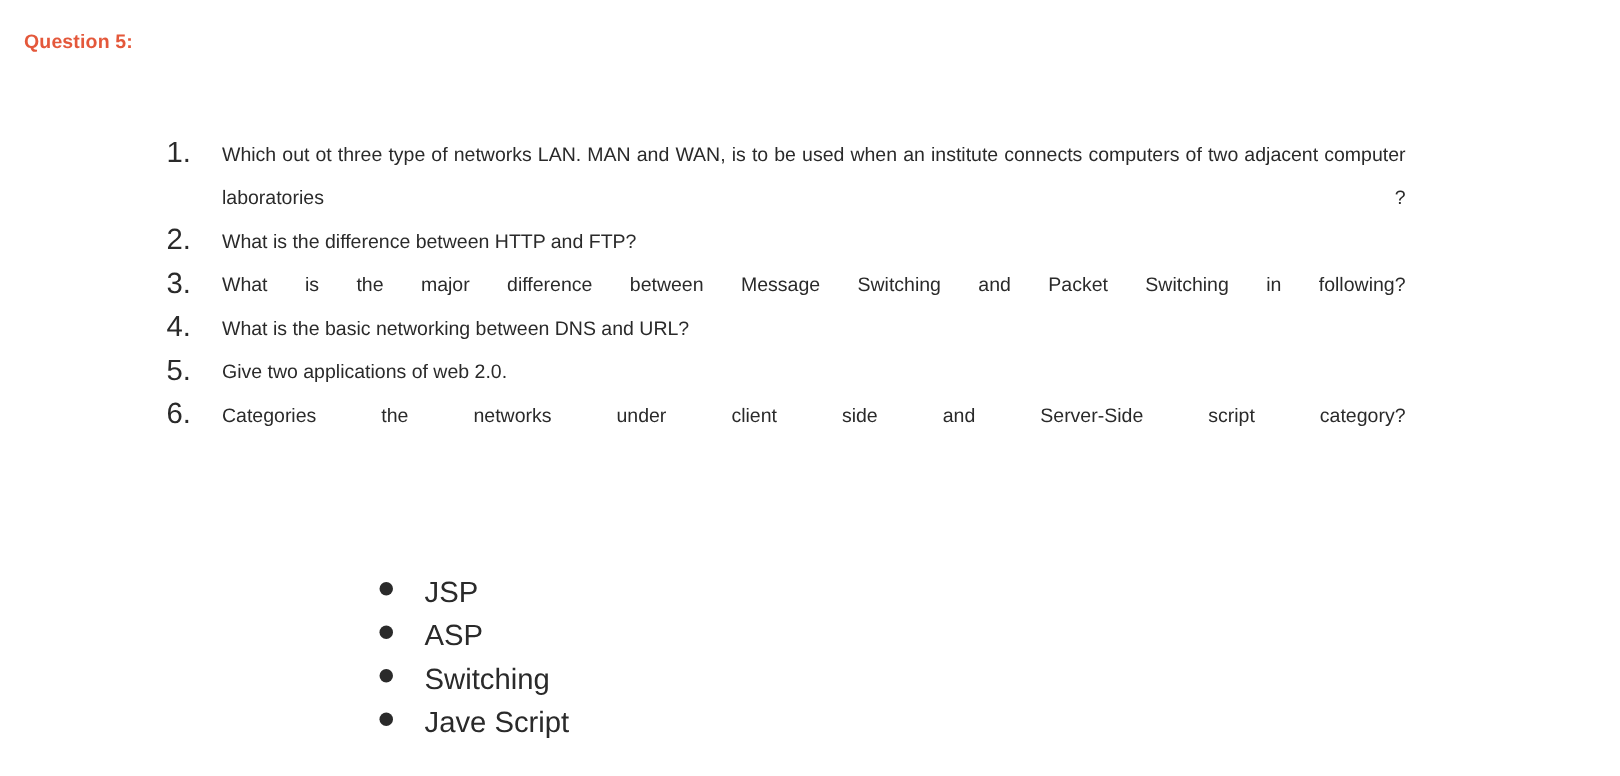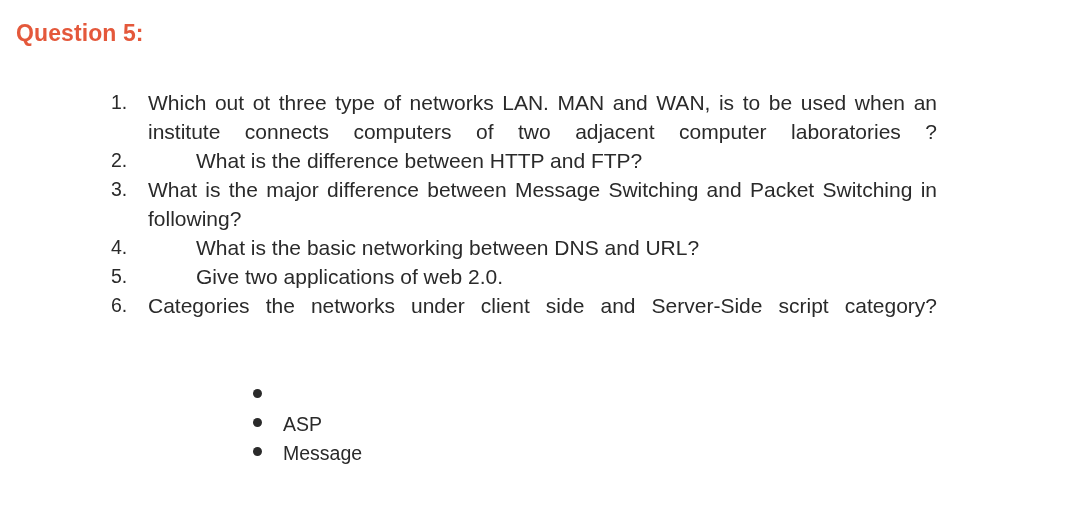--- a/index.html
+++ b/index.html
@@ -22,21 +22,21 @@
     width: 1080px;
     height: 517px;
     background: #ffffff;
   }
 
   
   .question-heading {
     position: absolute;
     left: 16px;
     top: 20px;
-    font-size: 23px;
+    font-size: 13px;
     font-weight: bold;
     letter-spacing: 0.1px;
     color: #e4583b;
     white-space: nowrap;
   }
 
   
   .questions {
     position: absolute;
     left: 111px;
@@ -56,35 +56,34 @@
     width: 37px;
     font-size: 19.5px;
     line-height: 29px;
     text-align: left;
     color: #2a2a2a;
     white-space: nowrap;
   }
 
   .q-text {
     flex: 1 1 auto;
-    font-size: 21px;
+    font-size: 13px;
     line-height: 29px;
     color: #2a2a2a;
     text-align: justify;
     text-justify: inter-word;
     -webkit-hyphens: none;
     hyphens: none;
   }
   
   .q-text.justify-all {
     text-align-last: justify;
   }
   .q-text.last-left {
     text-align-last: left;
-    margin-left: 48px;
   }
 
   
   .sub-bullets {
     list-style: none;
     margin: 0;
     padding: 0;
     position: absolute;
     left: 253px;
     top: 381px;
@@ -153,24 +152,29 @@
     <div class="q-item">
       <span class="q-num">6.</span>
       <span class="q-text justify-all">Categories the networks under client side and Server-Side script category?</span>
     </div>
 
   </div>
 
   <ul class="sub-bullets">
     <li>
       <span class="bullet-dot"><i></i></span>
+      <span class="bullet-label">JSP</span>
     </li>
     <li>
       <span class="bullet-dot"><i></i></span>
       <span class="bullet-label">ASP</span>
     </li>
     <li>
       <span class="bullet-dot"><i></i></span>
-      <span class="bullet-label">Message</span>
+      <span class="bullet-label">Switching</span>
+    </li>
+    <li>
+      <span class="bullet-dot"><i></i></span>
+      <span class="bullet-label">Jave Script</span>
     </li>
   </ul>
 
 </div>
 
 </body></html>

